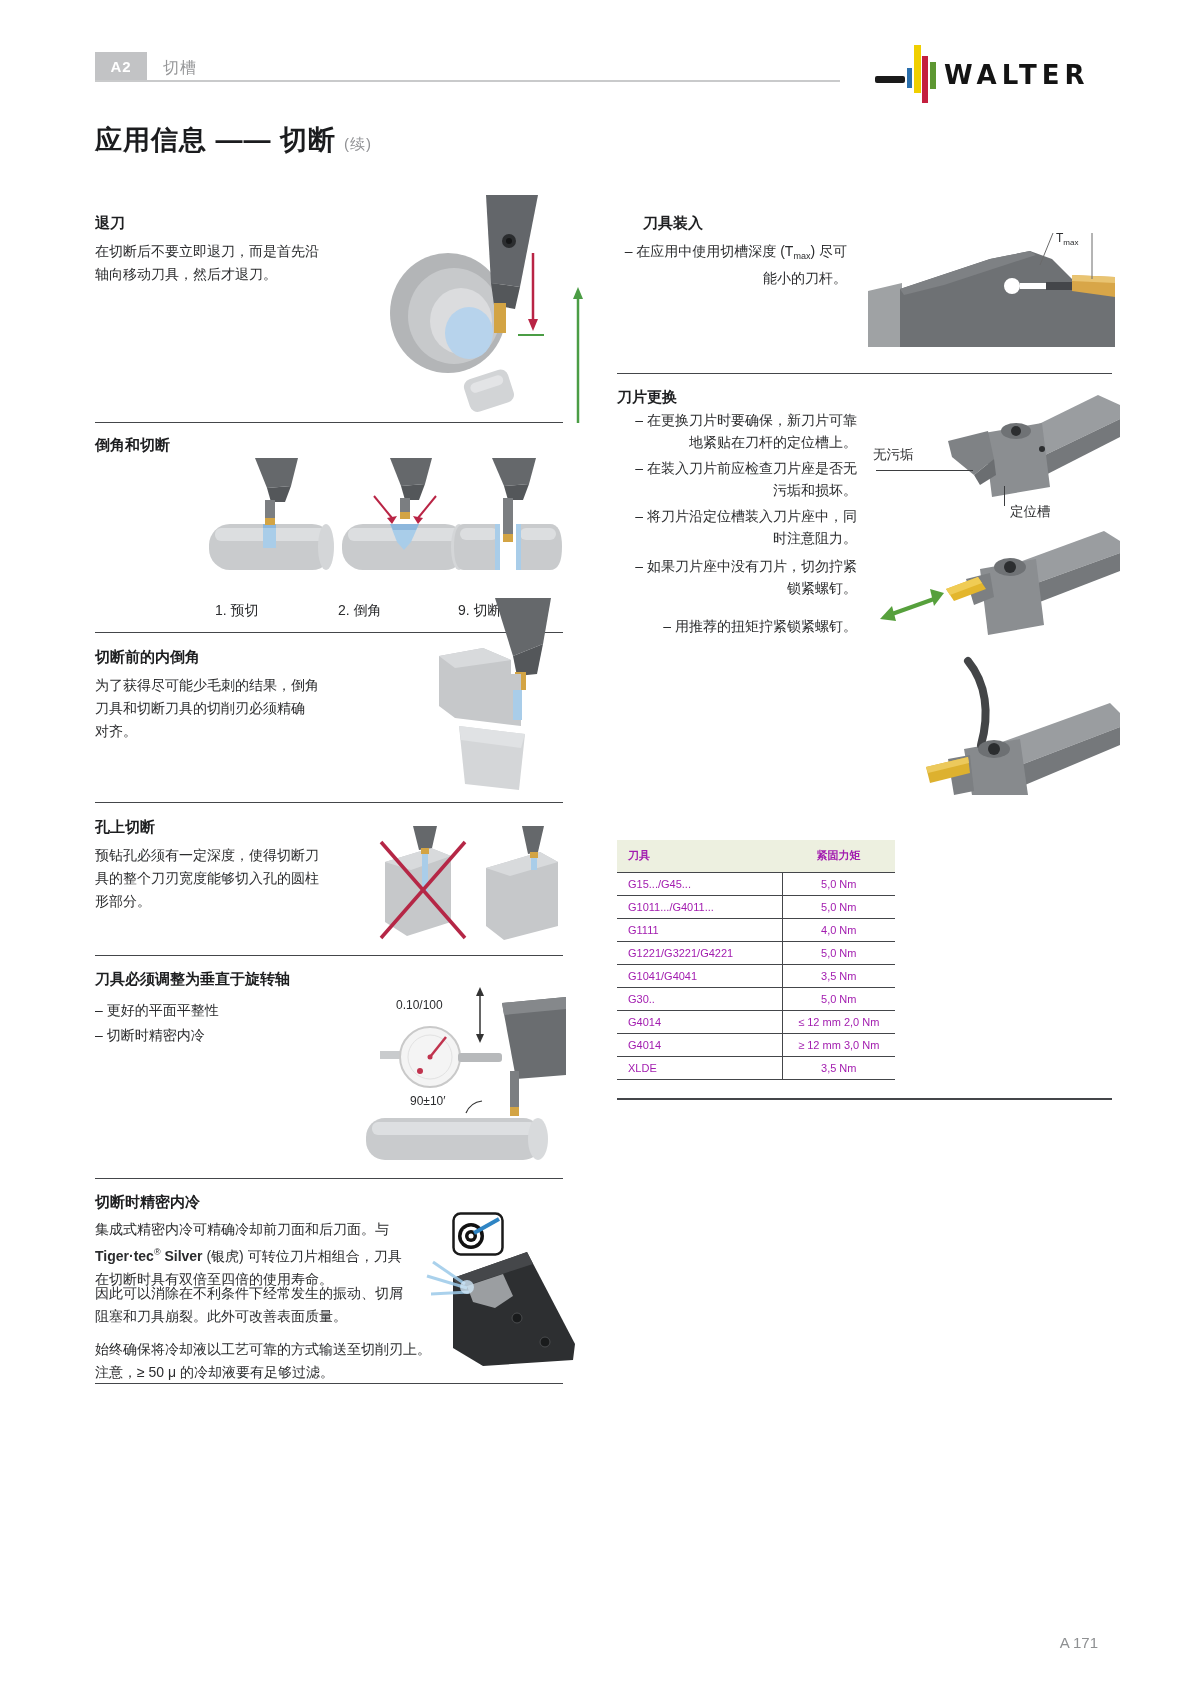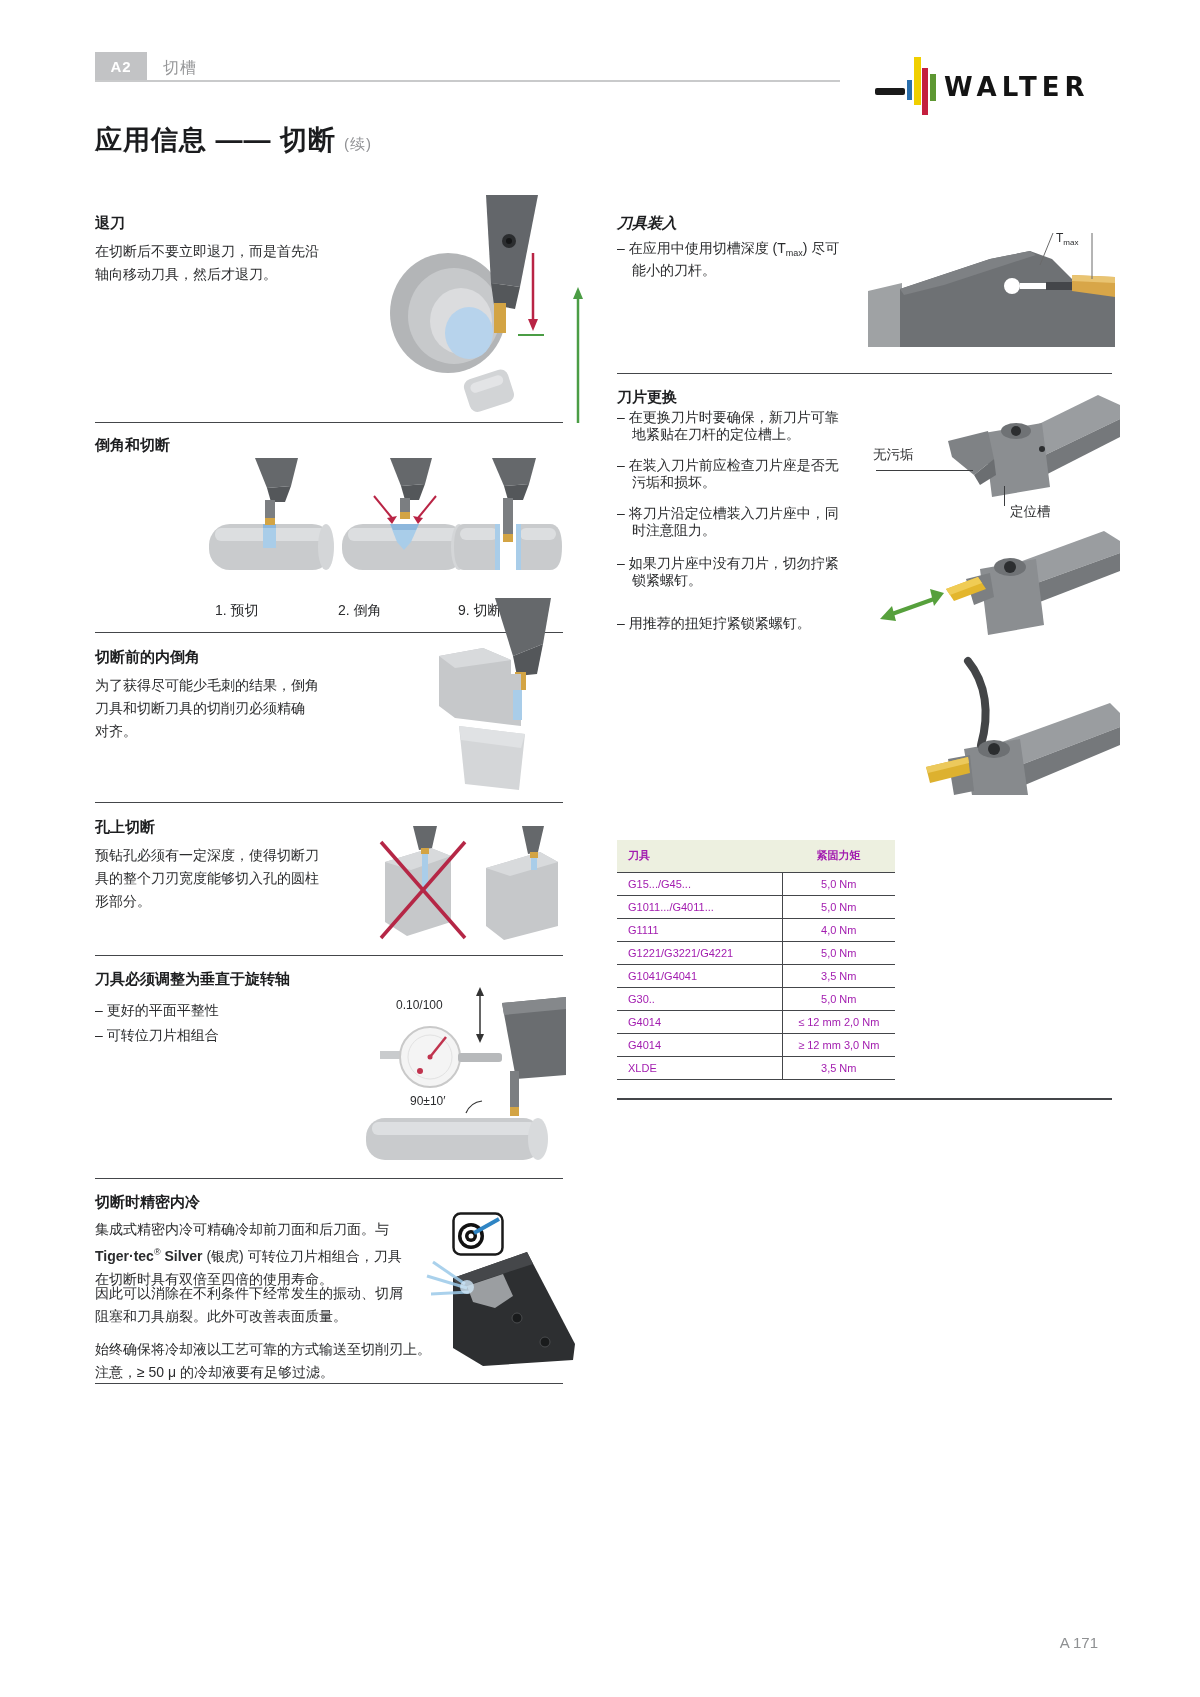--- a/index.html
+++ b/index.html
@@ -17,28 +17,28 @@
     letter-spacing:1px;
   }
   .sec-label { font-size:16px; color:#97989a; letter-spacing:1px; }
   .hline { position:absolute; background:#c9cacb; }
   .rule { position:absolute; height:1px; background:#44464a; }
   .rule2 { position:absolute; height:2px; background:#44464a; }
   .title { font-size:27px; font-weight:bold; color:#1b1c1e; letter-spacing:1px; }
   .title-note { font-size:15px; font-weight:normal; color:#909194; margin-left:8px; }
   .h { font-size:15px; font-weight:bold; color:#1d1e20; }
   .body { font-size:14px; line-height:23px; white-space:pre-line; color:#2b2c2e; }
-  .bullet { font-size:14px; line-height:17px; white-space:pre-line; color:#2b2c2e;
-            padding-left:15px; text-indent:-15px; }
+  .bullet { font-size:14px; line-height:22px; white-space:pre-line; color:#2b2c2e;
+            padding-left:15px; text-indent:-15px;text-align:right; }
   .caption { font-size:14px; color:#2b2c2e; }
   .small-label { font-size:13.5px; color:#2b2c2e; }
   .sub { font-size:9px; vertical-align:-3px; }
   .sup { font-size:9px; vertical-align:6px; }
   .bold { font-weight:bold; }
-  .logo-bar { position:absolute;margin-top:12px; }
+  .logo-bar { position:absolute; }
   .logo-text { font-size:26px; font-weight:800; letter-spacing:5px; color:#141414;
                font-family:"DejaVu Sans","Liberation Sans",sans-serif; }
   .pageno { font-size:15px; color:#8e9092; width:63px; text-align:right; }
   table.tq { position:absolute; left:617px; top:840px; width:278px;
              border-collapse:collapse; font-size:11px; color:#a21caf; }
   table.tq th { background:#edf0e0; height:32px; font-weight:bold; }
   table.tq th.c1 { text-align:left; padding-left:11px; width:165px; }
   table.tq th.c2 { text-align:center; width:113px; }
   table.tq td { height:23px; border-top:1px solid #44464a; }
   table.tq td.c1 { text-align:left; padding-left:11px; }
@@ -183,21 +183,21 @@
       <polygon points="8,42 62,26 80,36 32,50" fill="#d8dadc"></polygon>
       <polygon points="44,0 66,0 60,26 50,28" fill="#65686b"></polygon>
       <rect x="52" y="26" width="8" height="6" fill="#d3a444"></rect>
       <rect x="53" y="32" width="6" height="12" fill="#a9cde9"></rect>
     </svg>
   </div>
   <div class="rule" style="left:95px; top:955px; width:468px;"></div>
 
   <div class="abs h" style="left:95px; top:970px;">刀具必须调整为垂直于旋转轴</div>
   <div class="abs body" style="left:95px; top:998px; width:310px; line-height:25px;">– 更好的平面平整性</div>
-  <div class="abs body" style="left:95px; top:1023px; width:310px; line-height:25px;">– 可转位刀片相组合</div>
+  <div class="abs body" style="left:95px; top:1023px; width:310px; line-height:25px;">– 切断时精密内冷</div>
   <div class="abs" style="left:358px; top:983px;">
     <svg width="210" height="195" viewBox="0 0 210 195">
       <text x="38" y="26" font-size="12" fill="#2b2c2e">0.10/100</text>
       <line x1="122" y1="6" x2="122" y2="58" stroke="#333" stroke-width="1.5"></line>
       <polygon points="118,13 126,13 122,4" fill="#333"></polygon>
       <polygon points="118,51 126,51 122,60" fill="#333"></polygon>
       <rect x="22" y="68" width="22" height="8" fill="#c9cbcd"></rect>
       <circle cx="72" cy="74" r="30" fill="#f4f4f4" stroke="#c9c9c9" stroke-width="2"></circle>
       <circle cx="72" cy="74" r="22" fill="none" stroke="#e2e2e2"></circle>
       <line x1="72" y1="74" x2="88" y2="54" stroke="#c0334e" stroke-width="2.5"></line>
@@ -247,21 +247,21 @@
       <g stroke="#9ccae9" stroke-width="3" opacity="0.85">
         <line x1="40" y1="36" x2="8" y2="14"></line>
         <line x1="42" y1="40" x2="2" y2="28"></line>
         <line x1="44" y1="44" x2="6" y2="46"></line>
       </g>
       <circle cx="42" cy="39" r="7" fill="#cfe6f6" opacity="0.8"></circle>
     </svg>
   </div>
   <div class="rule" style="left:95px; top:1383px; width:468px;"></div>
 
-  <div class="abs h" style="left:617px; top:214px;font-style:italic;">刀具装入</div>
+  <div class="abs h" style="left:643px; top:214px;">刀具装入</div>
   <div class="abs bullet" style="left:617px; top:240px; width:230px; white-space:normal;">
     <span>– 在应用中使用切槽深度 (T</span><span class="sub">max</span><span>) 尽可</span><br>
     <span>能小的刀杆。</span>
   </div>
   <div class="abs" style="left:840px; top:225px;">
     <svg width="278" height="122" viewBox="0 0 278 122">
       <polygon points="28,66 62,58 62,122 28,122" fill="#9fa2a4"></polygon>
       <polygon points="60,122 60,64 150,34 190,26 212,34 232,54 238,58 275,58 275,122" fill="#6e7174"></polygon>
       <polygon points="60,64 150,34 190,26 196,30 104,60 64,70" fill="#7e8184"></polygon>
       <polygon points="232,50 275,52 275,72 232,66" fill="#d8a648"></polygon>

